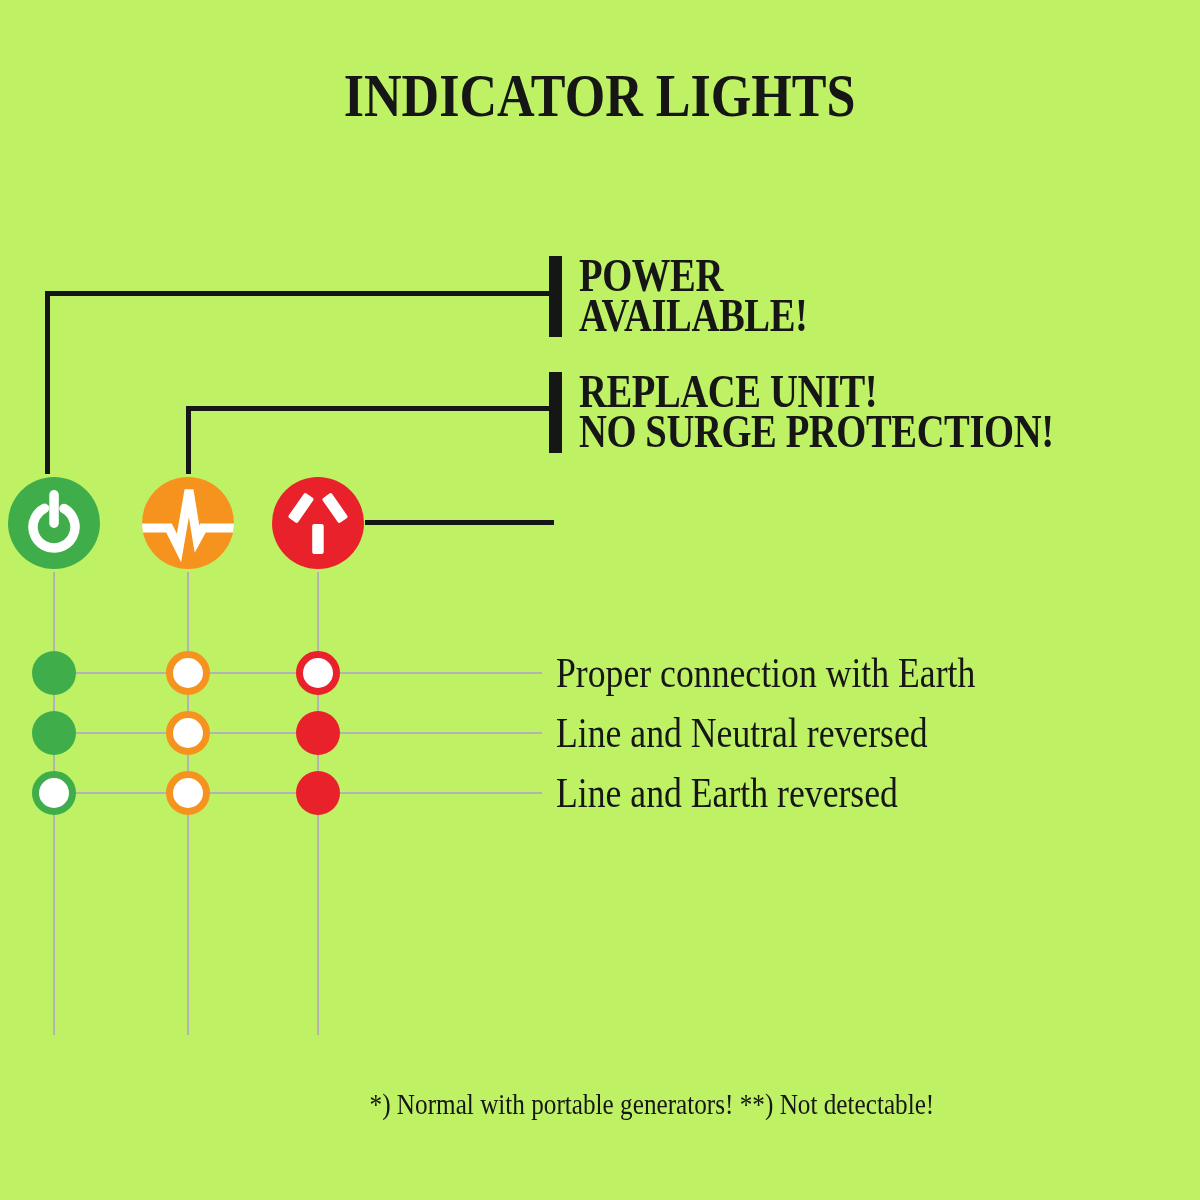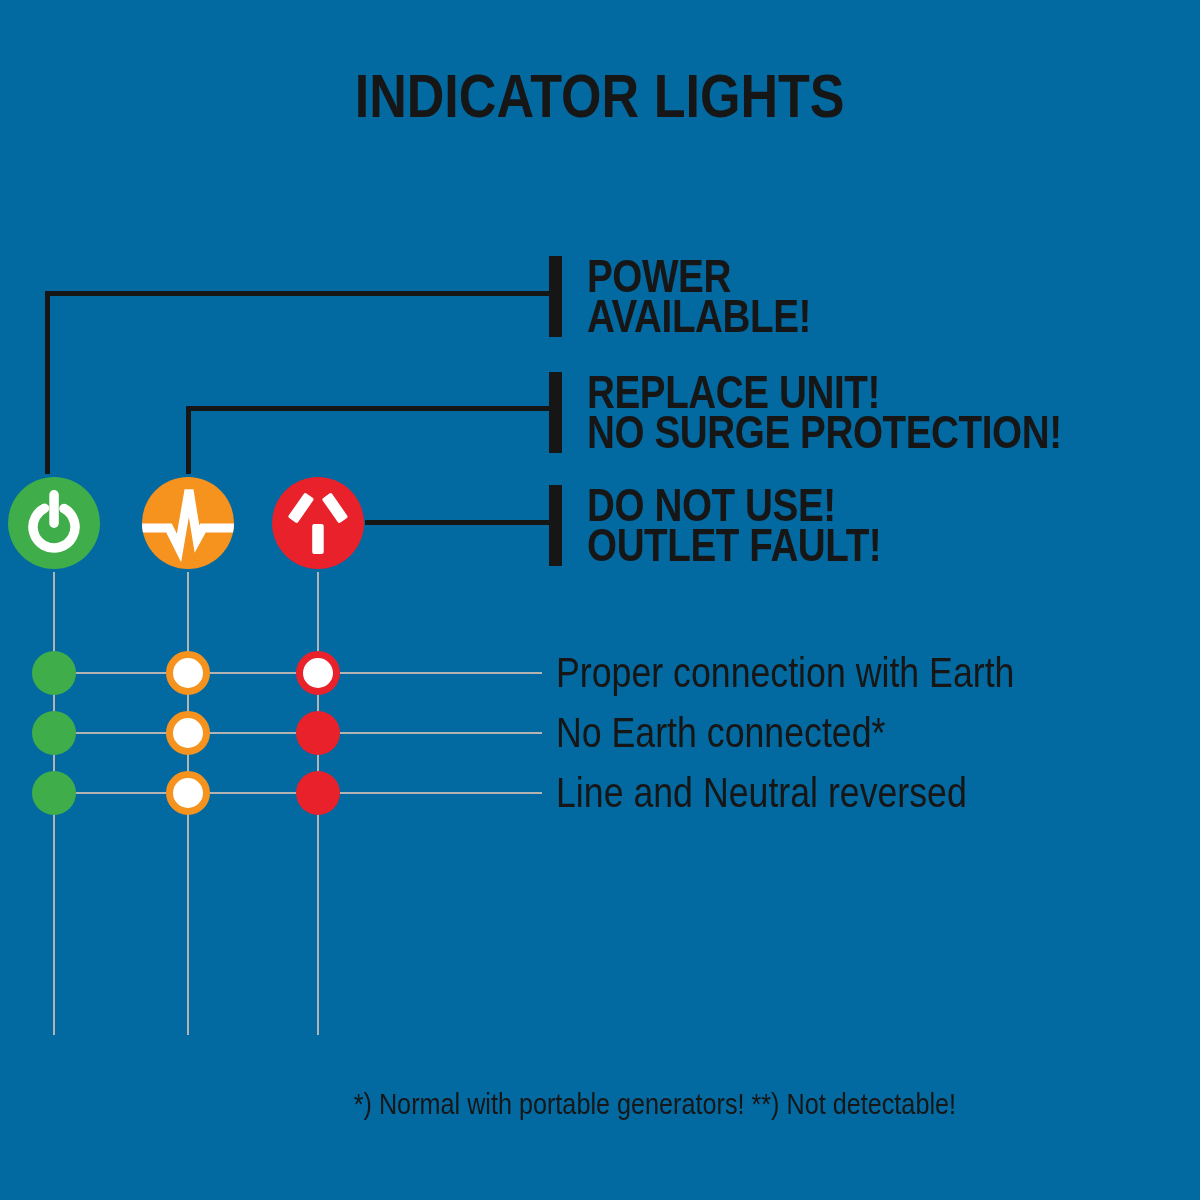--- a/index.html
+++ b/index.html
@@ -1,29 +1,29 @@
 <!DOCTYPE html>
 <html style="--green: #3FAE4A; --orange: #F6921E; --red: #E8212B; --line: #B3B3B3; --ink: #161616;"><head>
 <meta charset="utf-8">
 <style>
   html,body{margin:0;padding:0;background:#fff;}
   .canvas{
-    position:relative;width:1200px;height:1200px;background:#0369a1;overflow:hidden;
-    font-family:Liberation Sans, sans-serif;color:var(--ink,#161616);
+    position:relative;width:1200px;height:1200px;background:#bef264;overflow:hidden;
+    font-family:Liberation Serif, serif;color:var(--ink,#161616);
   }
   .title-wrap{position:absolute;left:0;top:60px;width:100%;text-align:center;}
   .title-wrap .t{
     display:inline-block;font-size:62px;font-weight:bold;letter-spacing:0;
     transform:scaleX(0.84);white-space:nowrap;color:var(--ink);
   }
   .conn{position:absolute;background:var(--ink);}
   .colline{position:absolute;width:2px;background:var(--line);}
   .callout{position:absolute;display:flex;align-items:flex-start;}
   .callout .bar{width:13px;height:81px;background:var(--ink);flex:0 0 auto;}
-  .callout .txt{margin-left:25px;}
+  .callout .txt{margin-left:17px;}
   .callout .txt div{
     font-size:46px;font-weight:bold;line-height:40px;letter-spacing:-0.5px;
     transform:scaleX(0.84);transform-origin:left top;white-space:nowrap;color:var(--ink);
   }
   .icon{position:absolute;width:92px;height:92px;}
   .fill-green{fill:var(--green);} .fill-orange{fill:var(--orange);} .fill-red{fill:var(--red);}
   .rows{position:absolute;left:0;top:643px;width:1100px;}
   .row{position:relative;height:60px;}
   .row .hline{position:absolute;left:53px;top:29px;width:489px;height:2px;background:var(--line);}
   .dot{position:absolute;top:8px;width:44px;height:44px;border-radius:50%;box-sizing:border-box;}
@@ -62,27 +62,20 @@
       <div>AVAILABLE!</div>
     </div>
   </div>
   <div class="callout" style="left:549px;top:372px">
     <div class="bar"></div>
     <div class="txt">
       <div>REPLACE UNIT!</div>
       <div>NO SURGE PROTECTION!</div>
     </div>
   </div>
-  <div class="callout" style="left:549px;top:485px">
-    <div class="bar"></div>
-    <div class="txt">
-      <div>DO NOT USE!</div>
-      <div>OUTLET FAULT!</div>
-    </div>
-  </div>
 
   <div class="colline" style="left:53px;top:572px;height:463px"></div>
   <div class="colline" style="left:187px;top:572px;height:463px"></div>
   <div class="colline" style="left:317px;top:572px;height:463px"></div>
 
   <svg class="icon" style="left:8px;top:477px" viewBox="0 0 92 92">
     <circle class="fill-green" cx="46" cy="46" r="46"></circle>
     <circle cx="46" cy="50" r="21" fill="none" stroke="#fff" stroke-width="9.5" stroke-linecap="round" stroke-dasharray="111 21" transform="rotate(-61.5 46 50)"></circle>
     <rect x="41.3" y="13" width="9.5" height="38" rx="4.7" fill="#fff"></rect>
   </svg>
@@ -112,28 +105,28 @@
       <div class="dot g on" style="--c: var(--green);"></div>
       <div class="dot o off" style="--c: var(--orange);"></div>
       <div class="dot r off" style="--c: var(--red);"></div>
       <div class="lbl">Proper connection with Earth</div>
     </div>
       <div class="row">
       <div class="hline"></div>
       <div class="dot g on" style="--c: var(--green);"></div>
       <div class="dot o off" style="--c: var(--orange);"></div>
       <div class="dot r on" style="--c: var(--red);"></div>
-      <div class="lbl">No Earth connected*</div>
+      <div class="lbl">Line and Neutral reversed</div>
     </div>
       <div class="row">
       <div class="hline"></div>
-      <div class="dot g on" style="--c: var(--green);"></div>
+      <div class="dot g off" style="--c: var(--green);"></div>
       <div class="dot o off" style="--c: var(--orange);"></div>
       <div class="dot r on" style="--c: var(--red);"></div>
-      <div class="lbl">Line and Neutral reversed</div>
+      <div class="lbl">Line and Earth reversed</div>
     </div>
     </div>
 
   <div class="footnote">
     <span class="t">*) Normal with portable generators! **) Not detectable!</span>
   </div>
 
 </div>
 
 </body></html>

